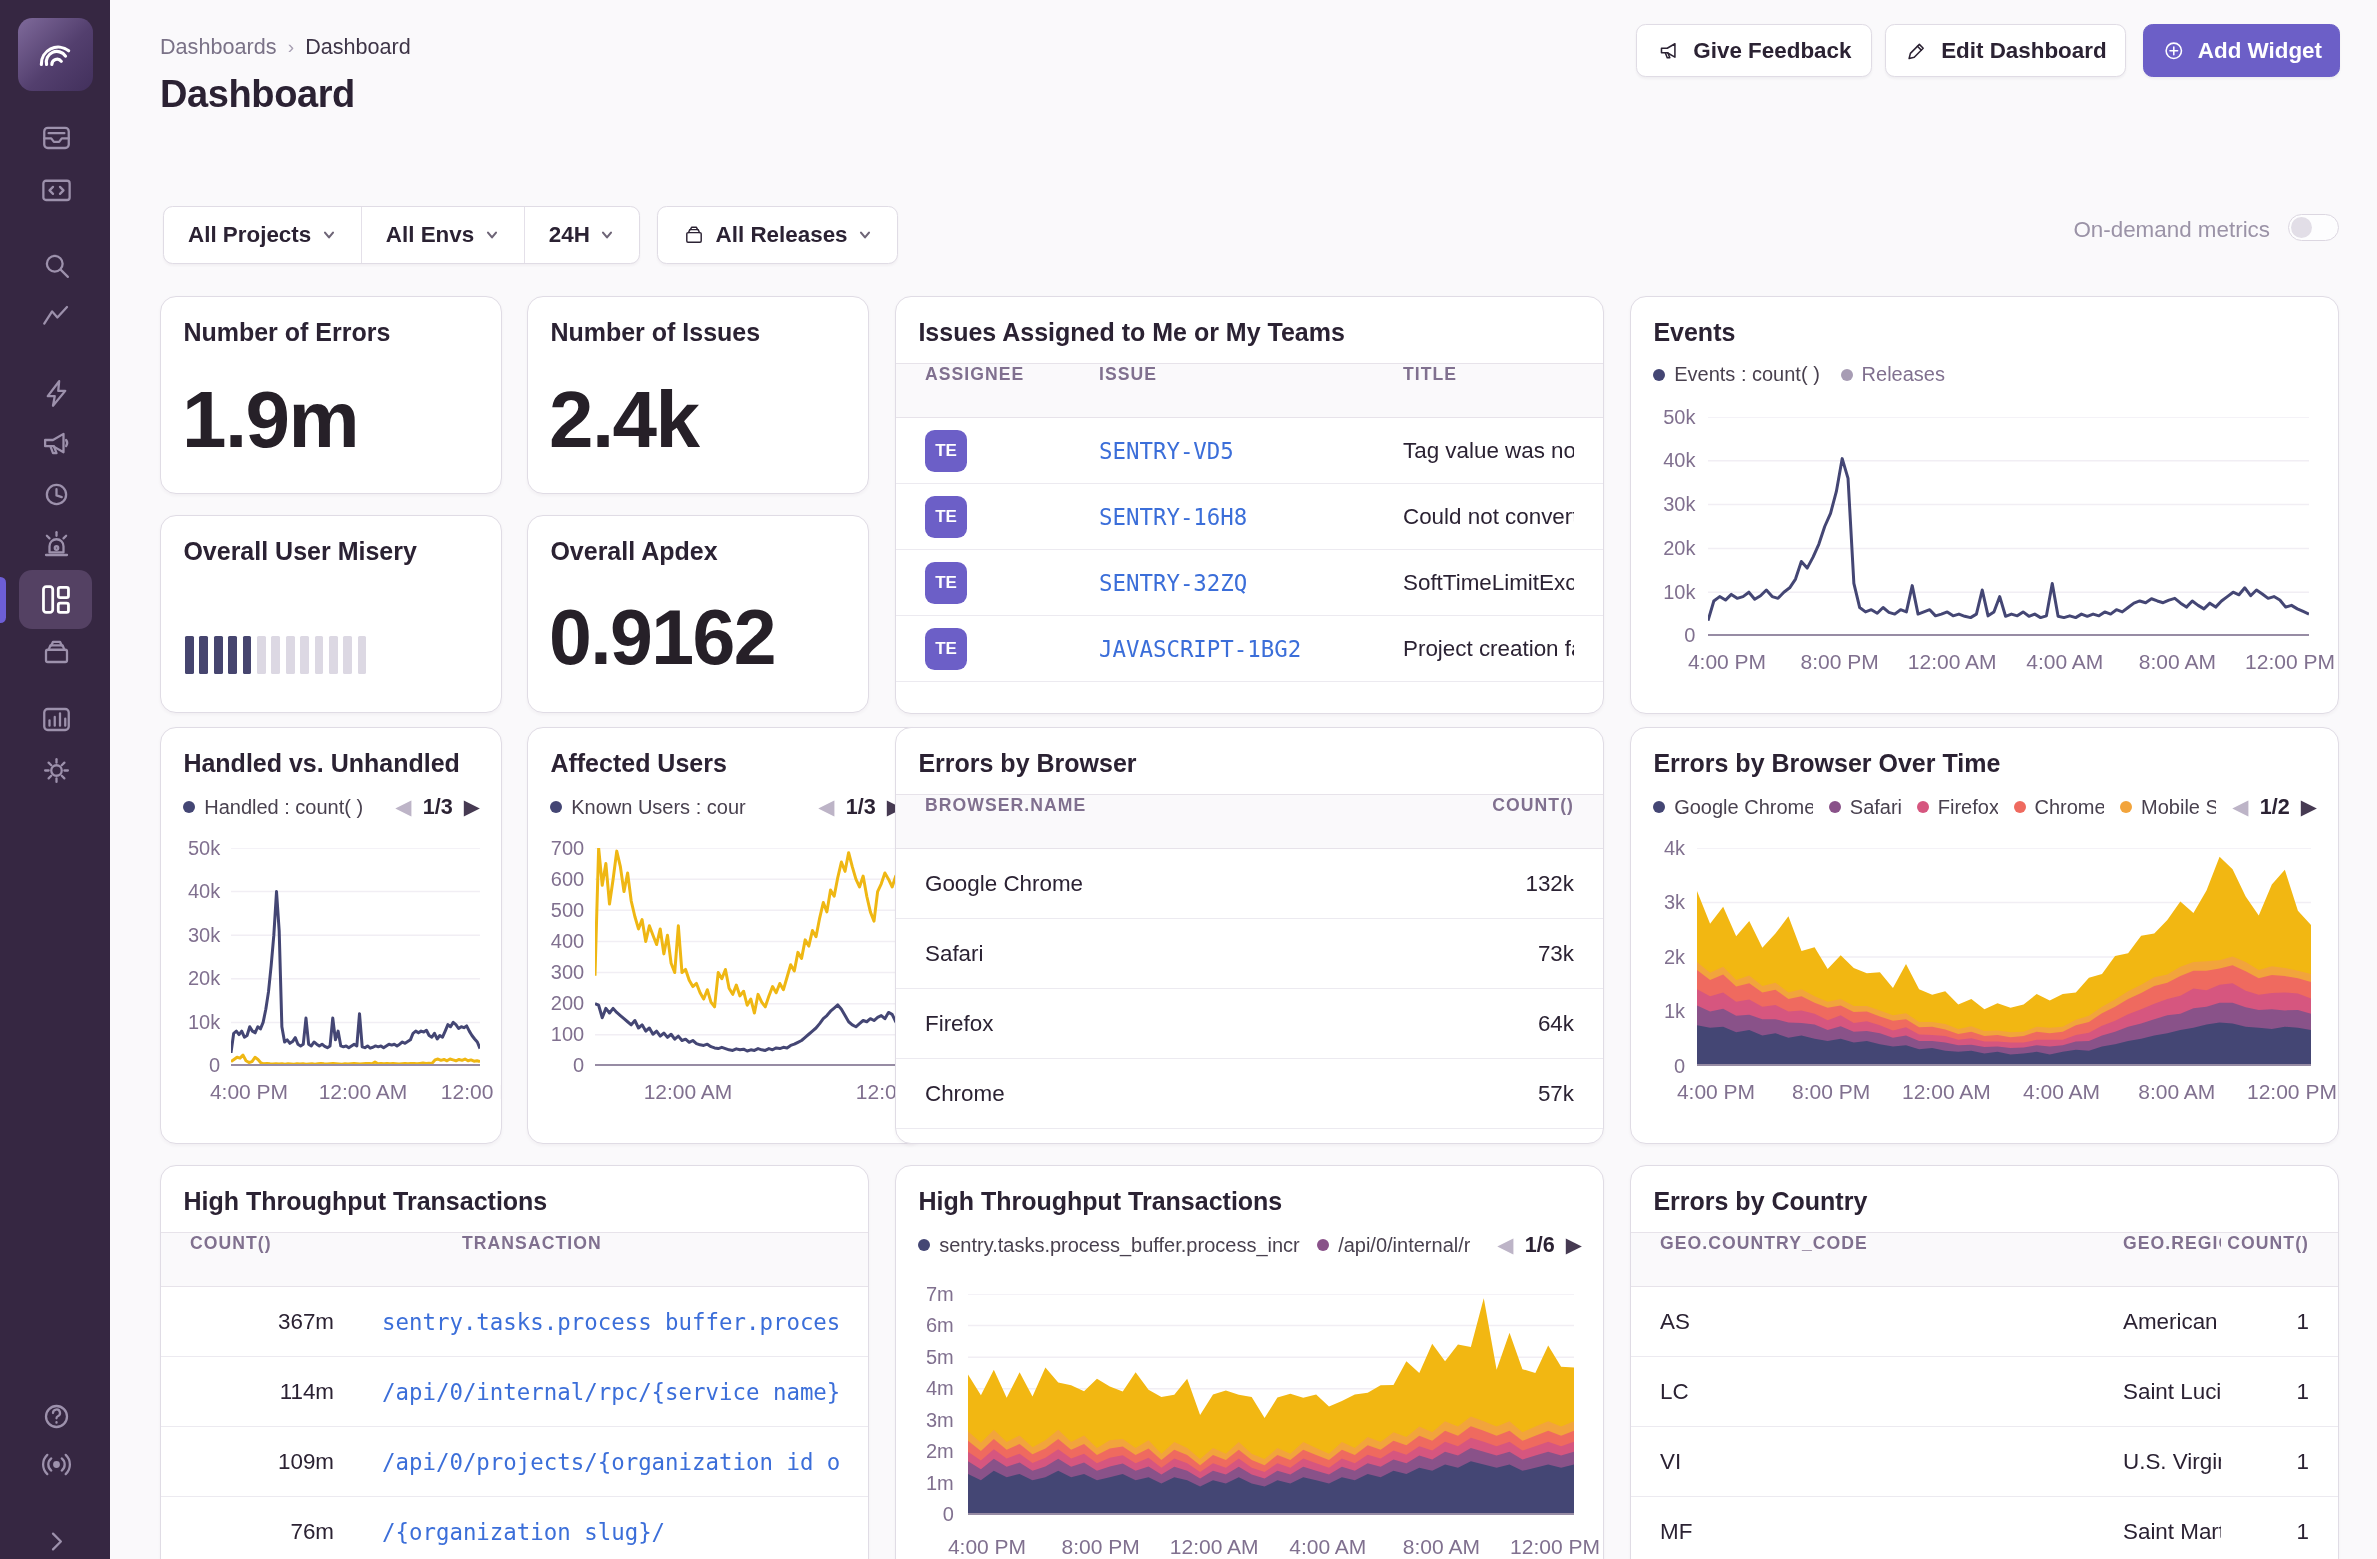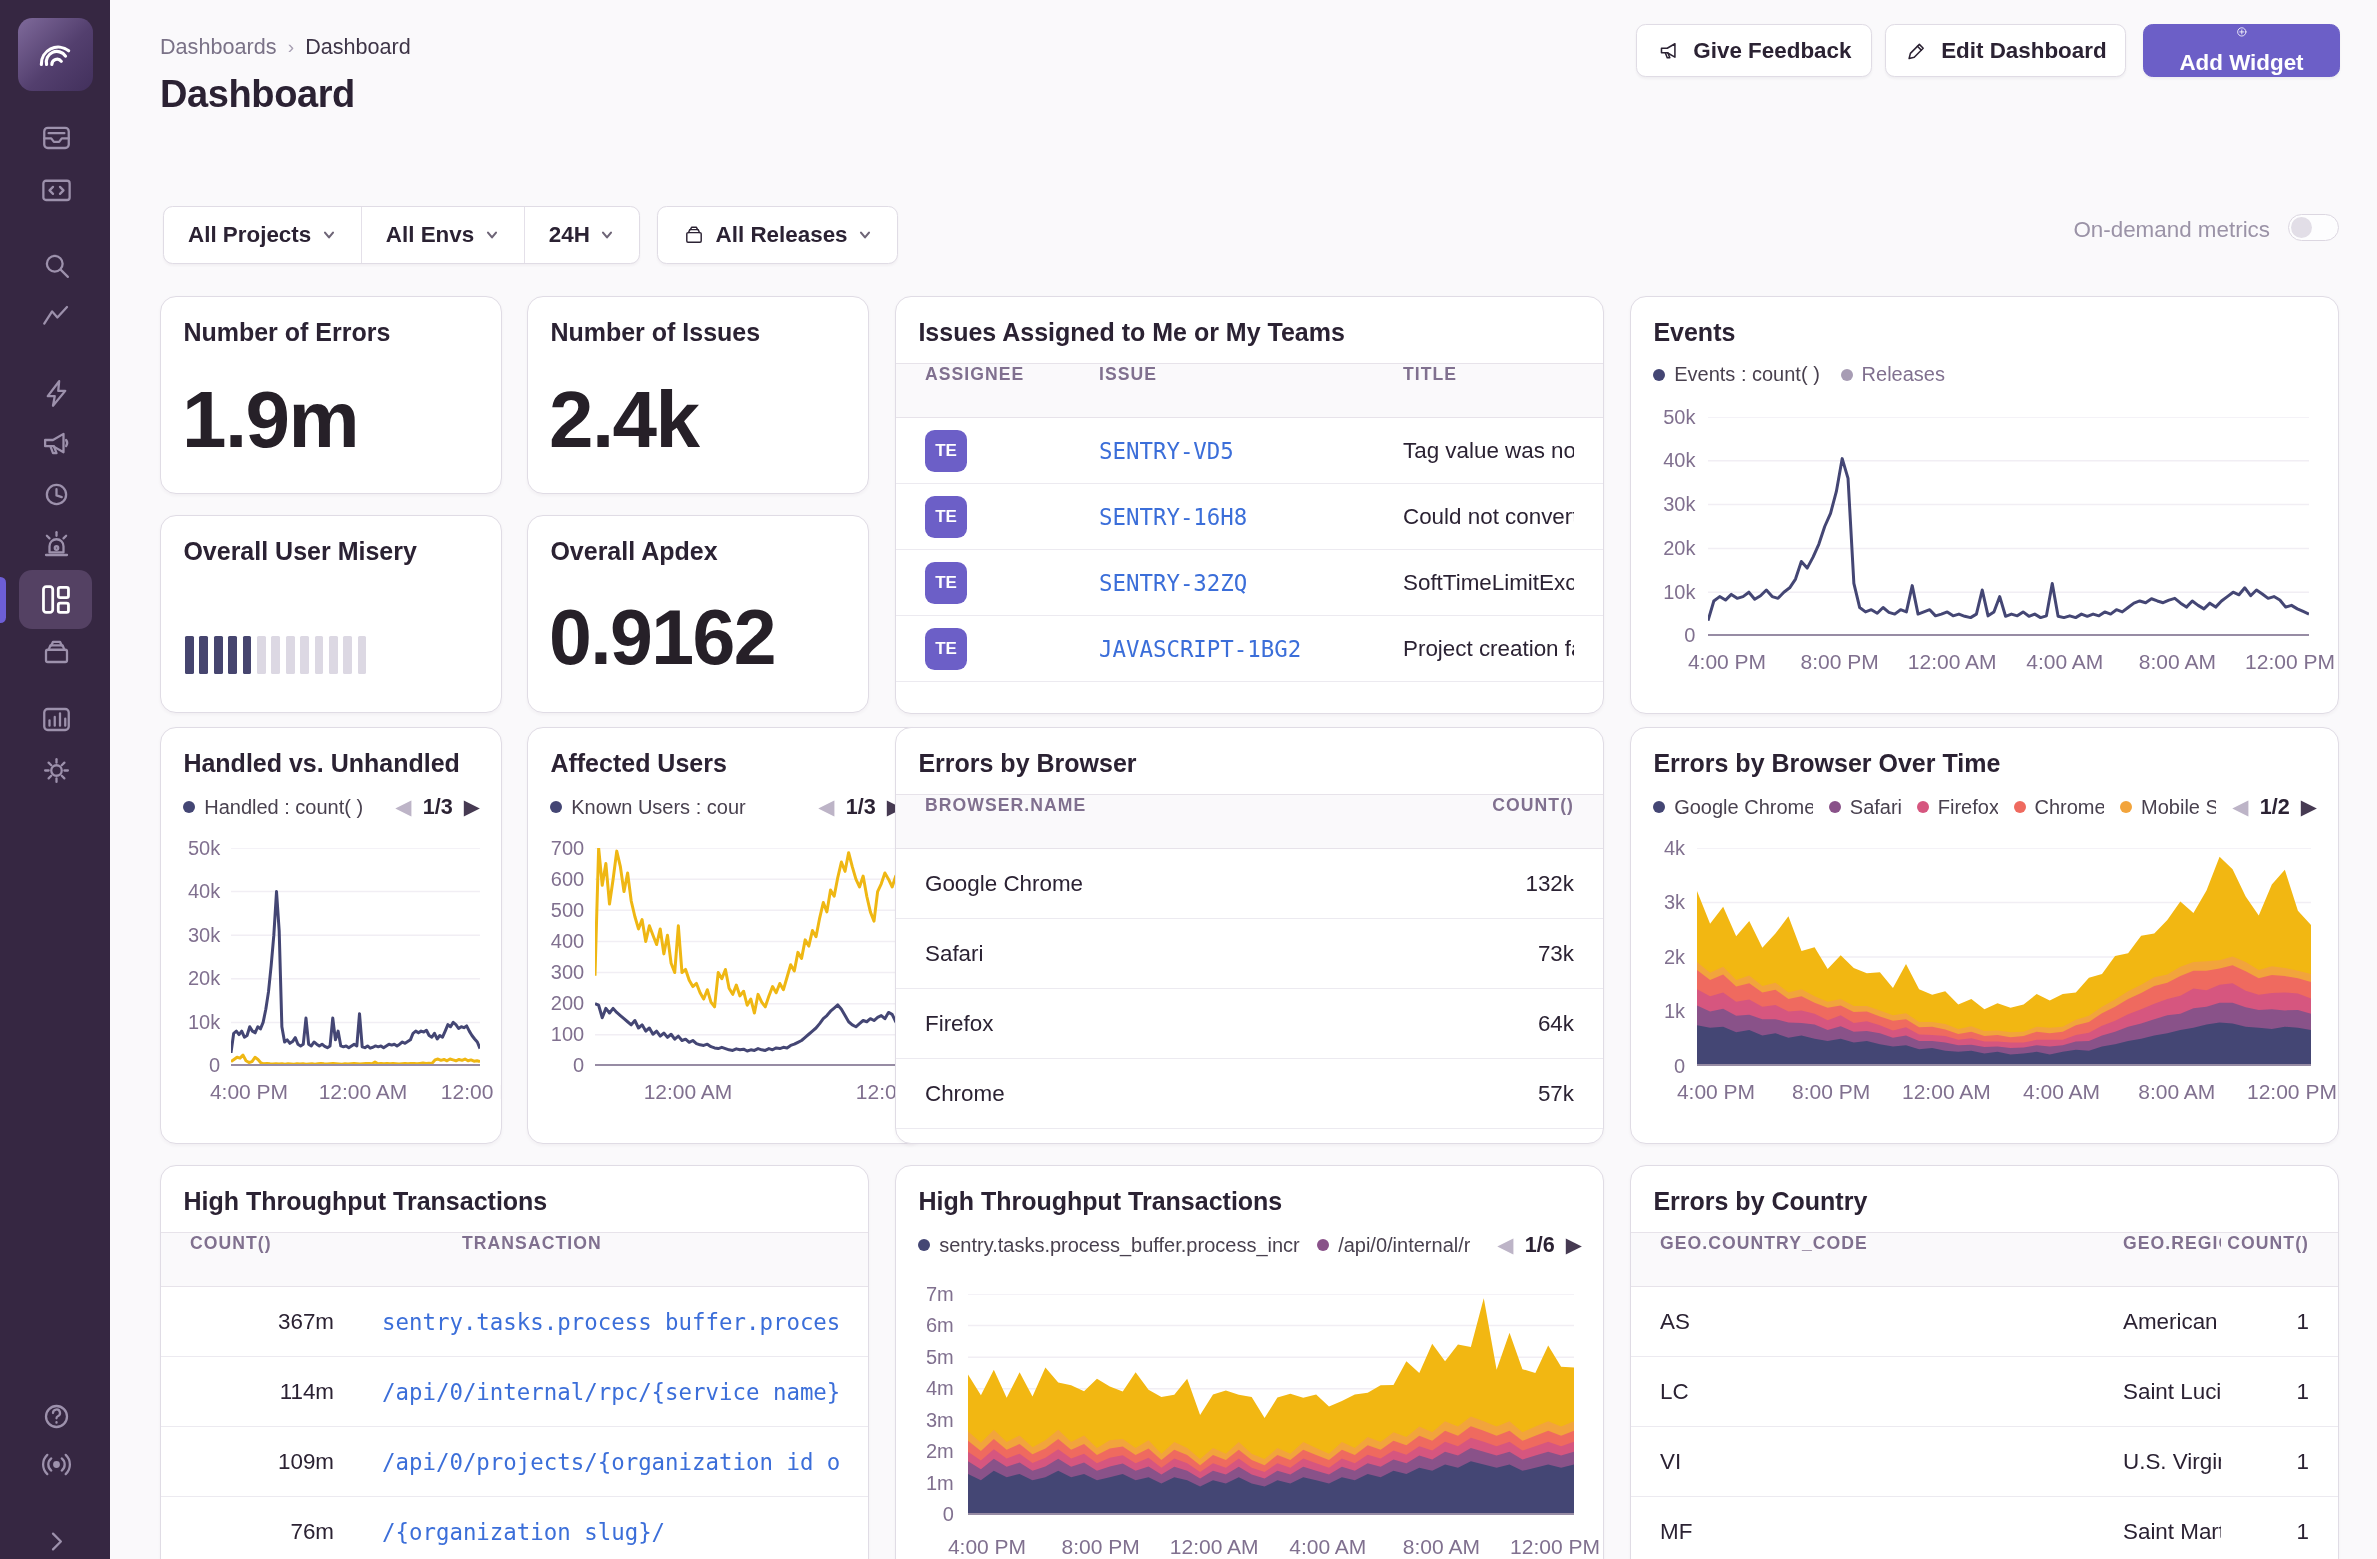--- a/index.html
+++ b/index.html
@@ -18,21 +18,21 @@
   .side-active-tile svg{stroke:#ffffff;fill:none;stroke-width:3;width:37px;height:37px;}
   .active-pip{position:absolute;left:-4.8px;top:577px;width:11.2px;height:46px;border-radius:5.6px;background:#6d5ed6;}
   
   .breadcrumb{position:absolute;left:160px;top:34px;font-size:21.6px;color:#7a7287;display:flex;gap:11.2px;align-items:center;}
   .breadcrumb .crumb-current{color:#3e3547;}
   .breadcrumb .sep{color:#a79fb2;font-size:19px;}
   .page-title{position:absolute;left:160px;top:73px;font-size:38px;font-weight:700;color:#2b2233;letter-spacing:-0.4px;}
   .hbtn{position:absolute;top:24px;height:53px;border-radius:9.6px;display:flex;align-items:center;justify-content:center;gap:11.2px;
     background:#fff;border:0.8px solid #e0dce5;box-shadow:0 1.6px 2.4px rgba(43,34,51,.05);font-size:22.4px;font-weight:700;color:#2b2233;box-sizing:border-box;}
   .hbtn svg{width:25.6px;height:25.6px;stroke:#2b2233;fill:none;stroke-width:2.4;stroke-linecap:round;stroke-linejoin:round;}
-  .hbtn.primary{background:#6c5fc7;border-color:#6c5fc7;color:#fff;flex-direction:column;}
+  .hbtn.primary{background:#6c5fc7;border-color:#6c5fc7;color:#fff;}
   .hbtn.primary svg{stroke:#fff;}
   
   .filter-group{position:absolute;top:206px;height:58px;background:#fff;border:0.8px solid #e0dce5;border-radius:9.6px;
     box-shadow:0 1.6px 2.4px rgba(43,34,51,.04);display:flex;align-items:center;box-sizing:border-box;}
   .fseg{display:flex;align-items:center;gap:9.6px;padding:0 24px;font-size:22.4px;font-weight:700;color:#2b2233;height:100%;}
   .fseg + .fseg{border-left:0.8px solid #e4e0e9;}
   .caret{width:16px;height:16px;stroke:#6e6577;fill:none;stroke-width:2.6;stroke-linecap:round;stroke-linejoin:round;}
   .releases-icon-svg{width:24px;height:24px;stroke:#2b2233;fill:none;stroke-width:2.4;stroke-linecap:round;stroke-linejoin:round;}
   .ondemand{position:absolute;top:217px;right:107px;font-size:22.4px;color:#9b93a7;}
   .toggle{position:absolute;top:214px;right:38px;width:51px;height:27px;border-radius:13.6px;background:#fdfdfe;border:0.8px solid #dcd7e1;box-sizing:border-box;}

